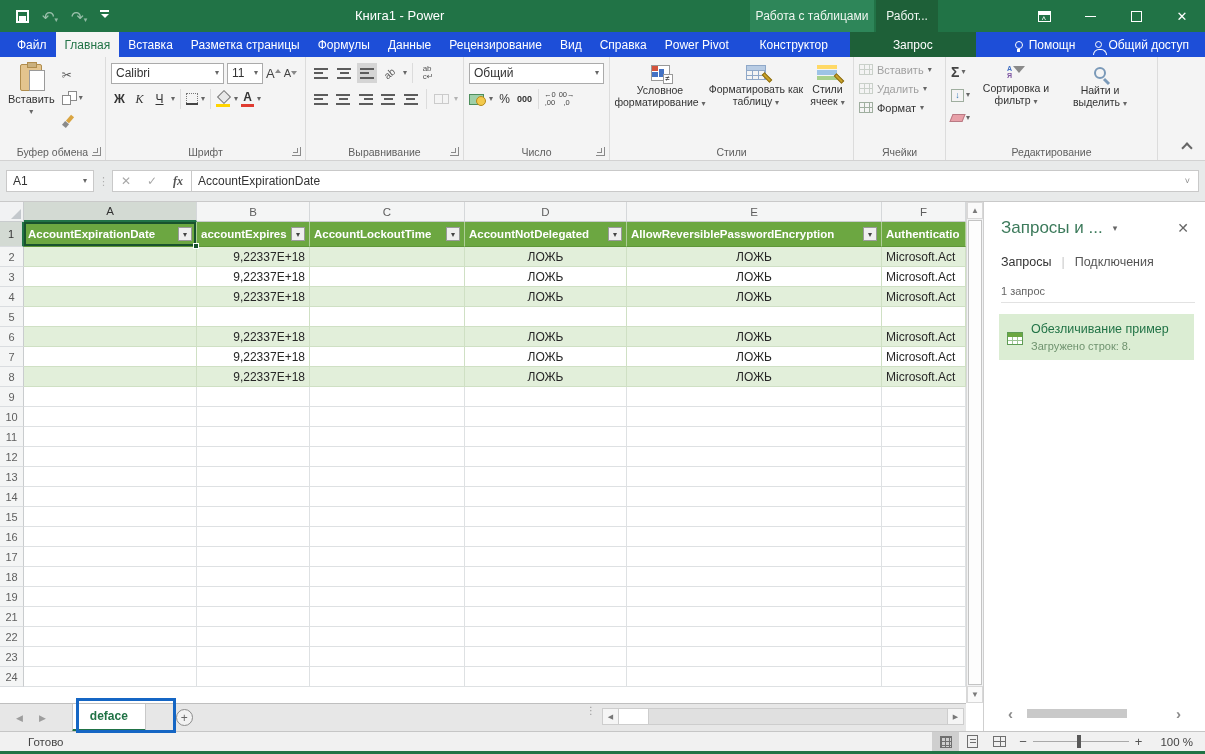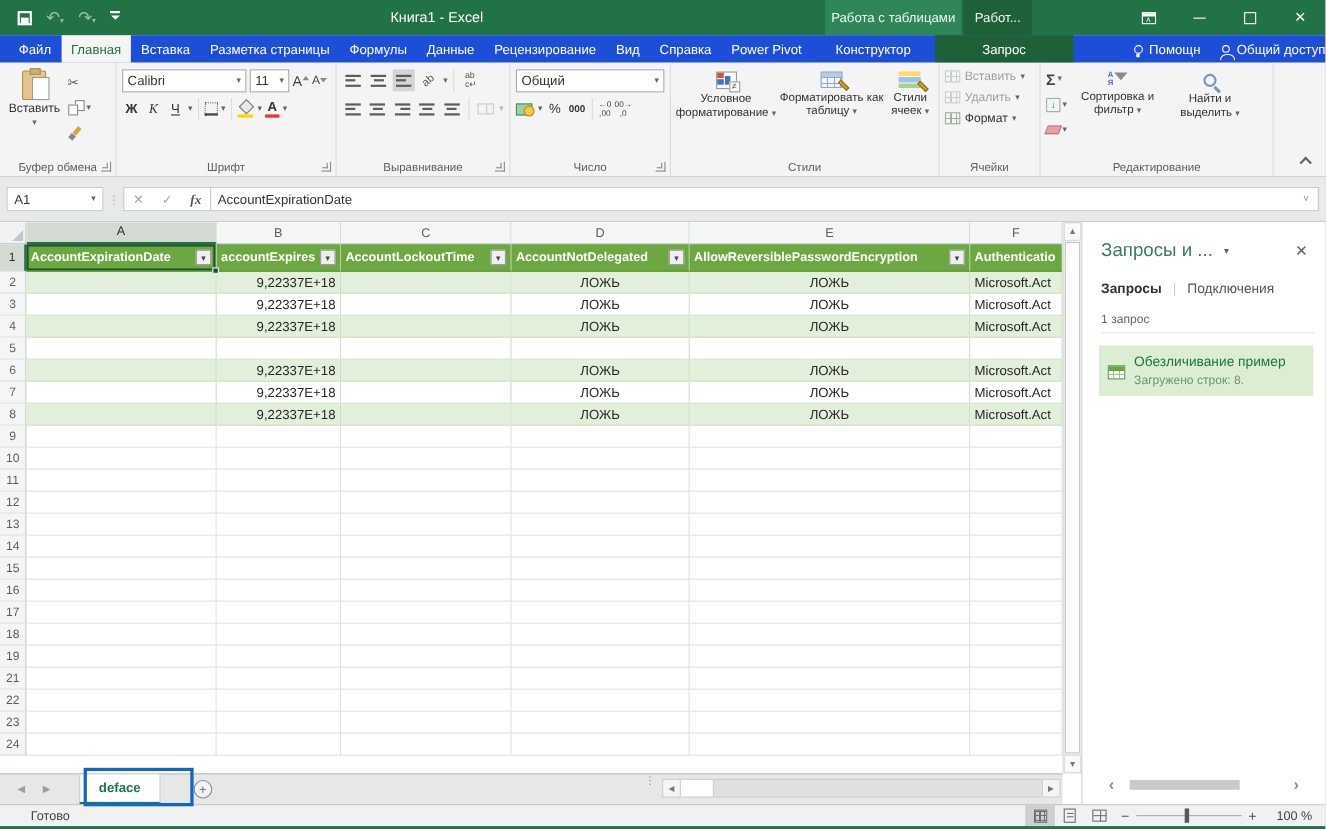--- a/index.html
+++ b/index.html
@@ -27,21 +27,21 @@
   .ic-ribopt:after{content:'˄';position:absolute;left:3px;top:2px;font-size:8px;color:#fff}
   .ic-min{width:11px;height:1px;background:#fff}
   .ic-max{width:11px;height:11px;border:1px solid #fff}
   
   .tabrow{position:absolute;top:32px;left:0;right:0;height:25px;background:#1d4ed8;display:flex;color:#fff;font-size:12px}
   #tabs{display:flex;margin-left:8px}
   .tab{padding:0 9px;display:flex;align-items:center;white-space:nowrap}
   .tab.active{background:#f4f4f4;color:#217346}
   .tab.ctx1{min-width:112px;justify-content:center}
   .tab.ctx2{min-width:126px;justify-content:center;background:#1e6038}
-  .tr-right{margin-left:auto;display:flex;align-items:center;gap:20px;}
+  .tr-right{margin-left:auto;display:flex;align-items:center;gap:20px;padding-right:16px}
   .tr-item{display:flex;align-items:center;gap:6px;font-size:12px}
   .ic-bulb{width:8px;height:8px;border:1.5px solid #fff;border-radius:50%;position:relative}
   .ic-bulb:after{content:'';position:absolute;left:1.5px;top:7px;width:3px;height:3px;background:#fff}
   .ic-person{width:7px;height:7px;border:1.5px solid #fff;border-radius:50%;position:relative}
   .ic-person:after{content:'';position:absolute;left:-3px;top:7px;width:12px;height:5px;border:1.5px solid #fff;border-bottom:none;border-radius:6px 6px 0 0}
   
   .ribbon{position:absolute;top:57px;left:0;right:0;height:104px;background:#f4f4f4;border-bottom:1px solid #d2d2d2;display:flex}
   .grp{position:relative;border-right:1px solid #dcdcdc;padding:3px 3px 16px 3px;flex:none}
   .glabel{position:absolute;bottom:2px;left:0;right:0;text-align:center;font-size:10.5px;color:#5f5f5f;white-space:nowrap}
   .launcher{position:absolute;bottom:4px;right:4px;width:9px;height:9px;border-right:1px solid #8a8a8a;border-bottom:1px solid #8a8a8a}
@@ -175,21 +175,21 @@
   .zthumb{position:absolute;left:44px;top:-6px;width:4px;height:13px;background:#585858}
   .zlabel{margin-left:12px;color:#444}
   .greenstrip{position:absolute;bottom:0;left:0;right:0;height:3px;background:#217346}
   
   .panel{position:absolute;top:202px;left:983px;right:0;bottom:23px;background:#fff;border-left:1px solid #cfcfcf}
   .ptitle{display:flex;align-items:center;margin:16px 16px 0 17px}
   .ptitle .txt{font-size:17px;color:#3c7a5b;white-space:nowrap}
   .ptitle .dd{margin-left:10px;color:#666;font-size:9px}
   .pclose{margin-left:auto;color:#666;font-size:14px}
   .ptabs{display:flex;align-items:center;margin:17px 16px 0 17px;font-size:12.5px}
-  .ptab1{font-weight:bold;color:#333}
+  .ptab1{font-weight:normal;color:#333}
   .pdiv{color:#c9c9c9;margin:0 10px}
   .ptab2{color:#555}
   .pcount{margin:16px 16px 0 17px;font-size:11px;color:#666}
   .phr{height:1px;background:#e2e2e2;margin:5px 10px 0 17px}
   .qitem{margin:11px 11px 0 15px;background:#dbedd3;padding:8px 8px;display:flex;gap:8px;align-items:center}
   .qicon{width:16px;height:13px;border:1px solid #5e9c55;background:linear-gradient(#6ca741 0 4px,transparent 4px),repeating-linear-gradient(90deg,transparent 0 4px,#9cc493 4px 5px),repeating-linear-gradient(transparent 0 3px,#9cc493 3px 4px);background-color:#fff;flex:none;margin-top:2px}
   .qname{font-size:12.5px;color:#217346}
   .qsub{font-size:11px;color:#6f936f;margin-top:4px}
   .pscroll{position:absolute;bottom:10px;left:0;right:0;display:flex;align-items:center;padding:0 24px}
   .pchev{color:#8a8a8a;font-size:15px;font-weight:bold;line-height:1}
@@ -204,21 +204,21 @@
   <div class="titlebar">
     <div class="qat">
       <span class="ic-save"></span>
       <span class="qundo">↶<span class="qdd">▾</span></span>
       <span class="qundo">↷<span class="qdd">▾</span></span>
       <span class="ic-qcust">
           <span class="bar"></span>
           <span class="tri"></span>
         </span>
     </div>
-    <div class="apptitle">Книга1 - Excel</div>
+    <div class="apptitle">Книга1 - Power</div>
     <div class="ctxchip ctx1chip">Работа с таблицами</div>
     <div class="ctxchip ctx2chip">Работ...</div>
     <div class="winbtns">
       <div class="winbtn">
           <span class="ic-ribopt"></span>
         </div>
       <div class="winbtn">
           <span class="ic-min"></span>
         </div>
       <div class="winbtn">

